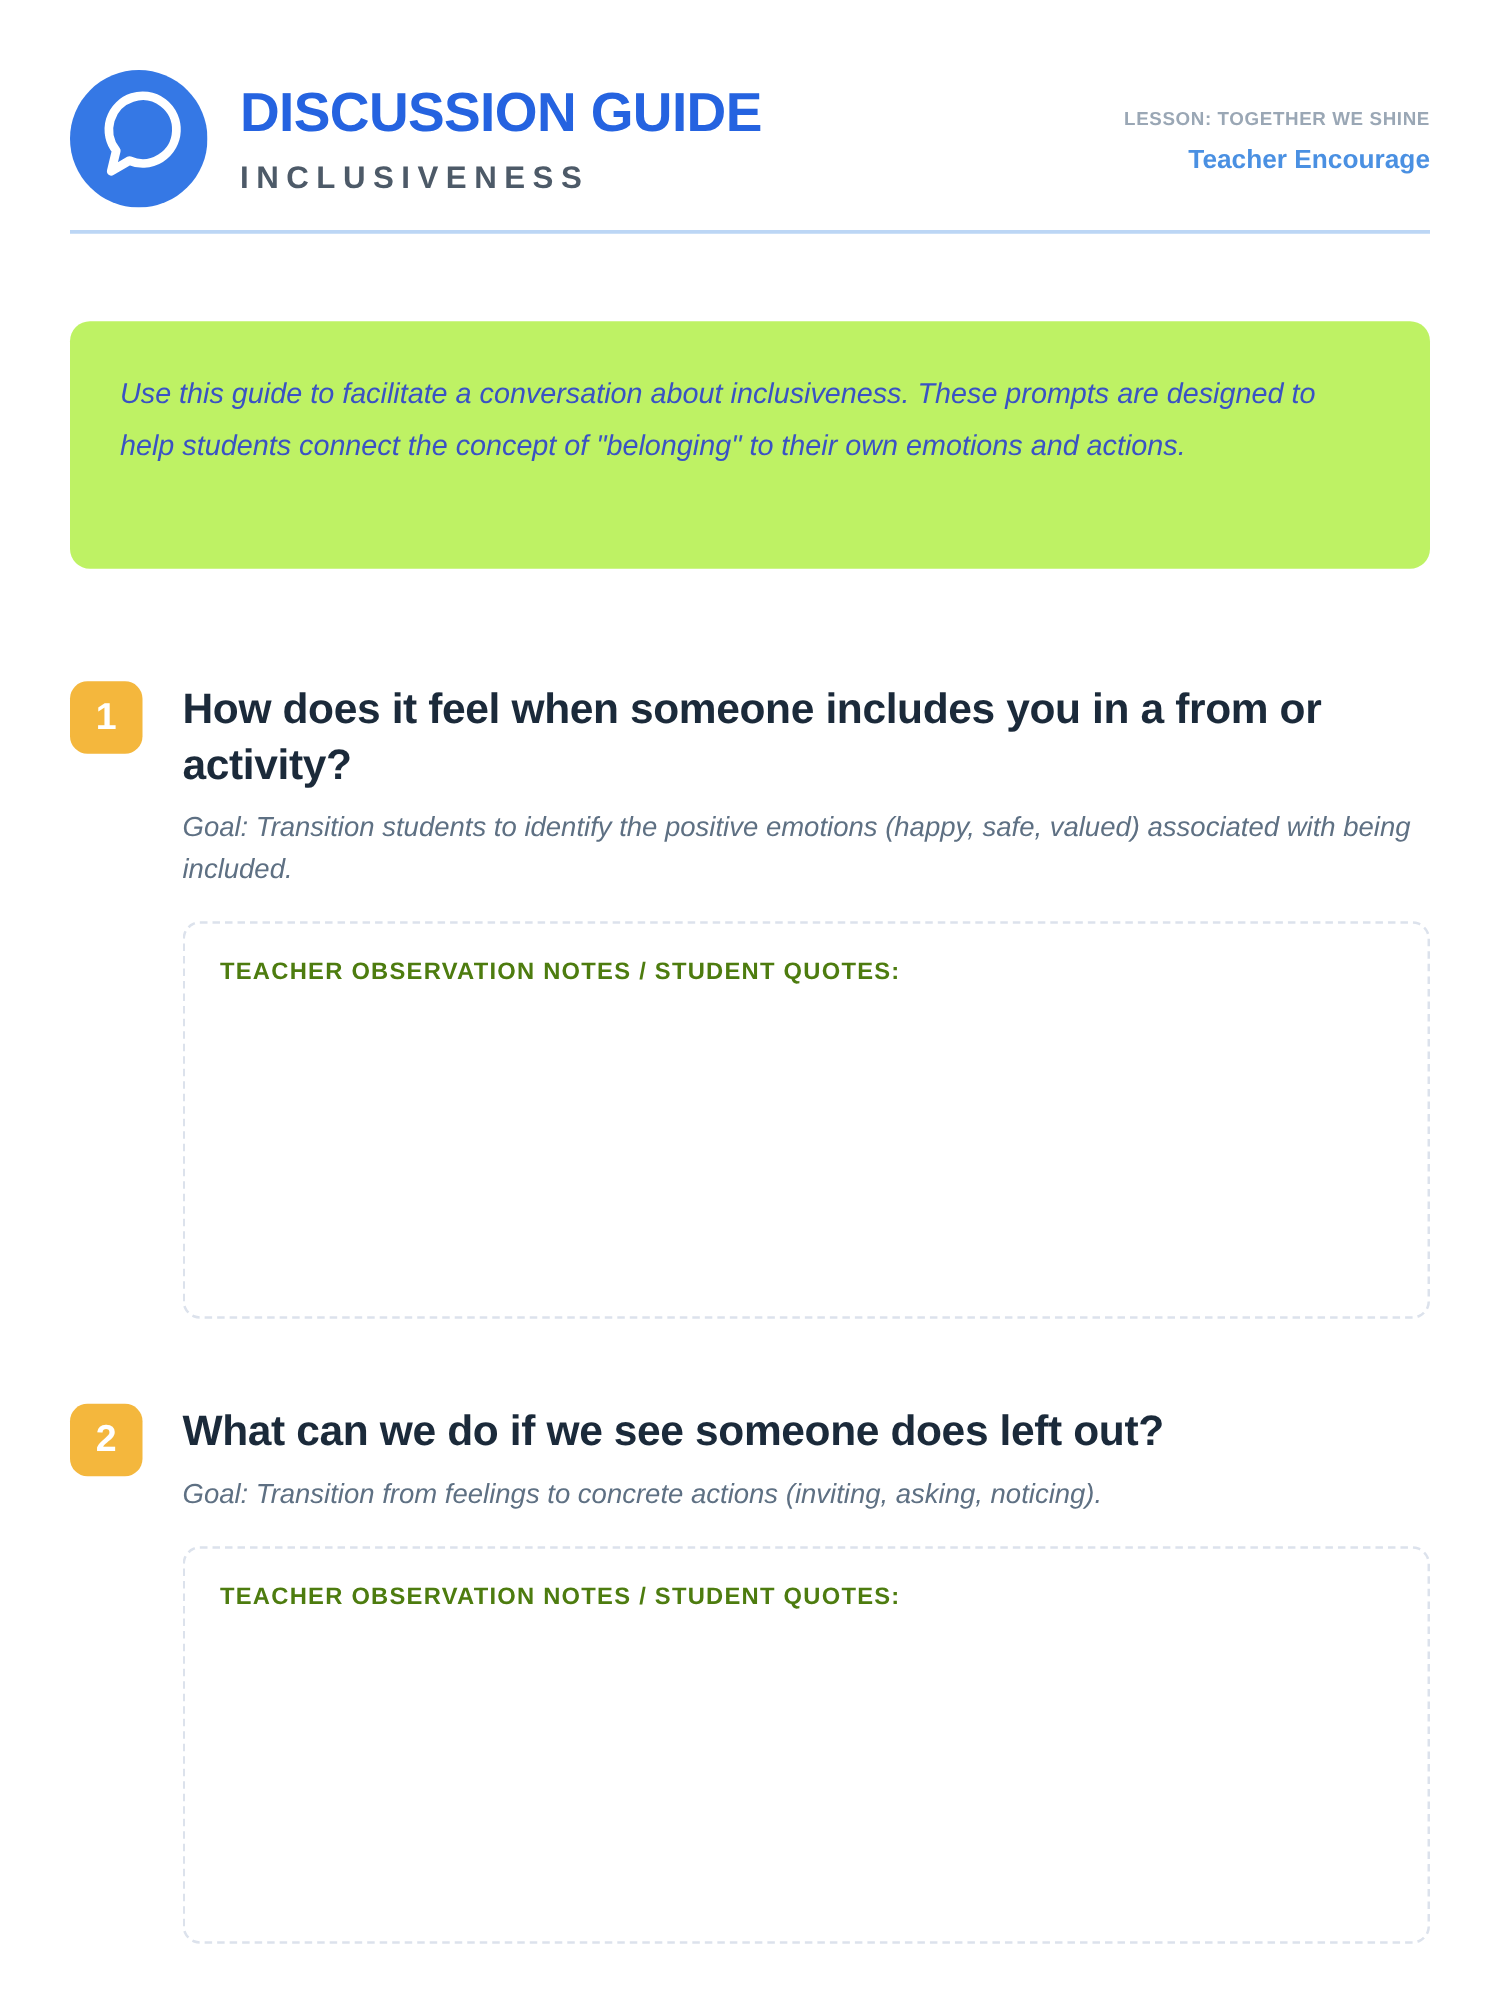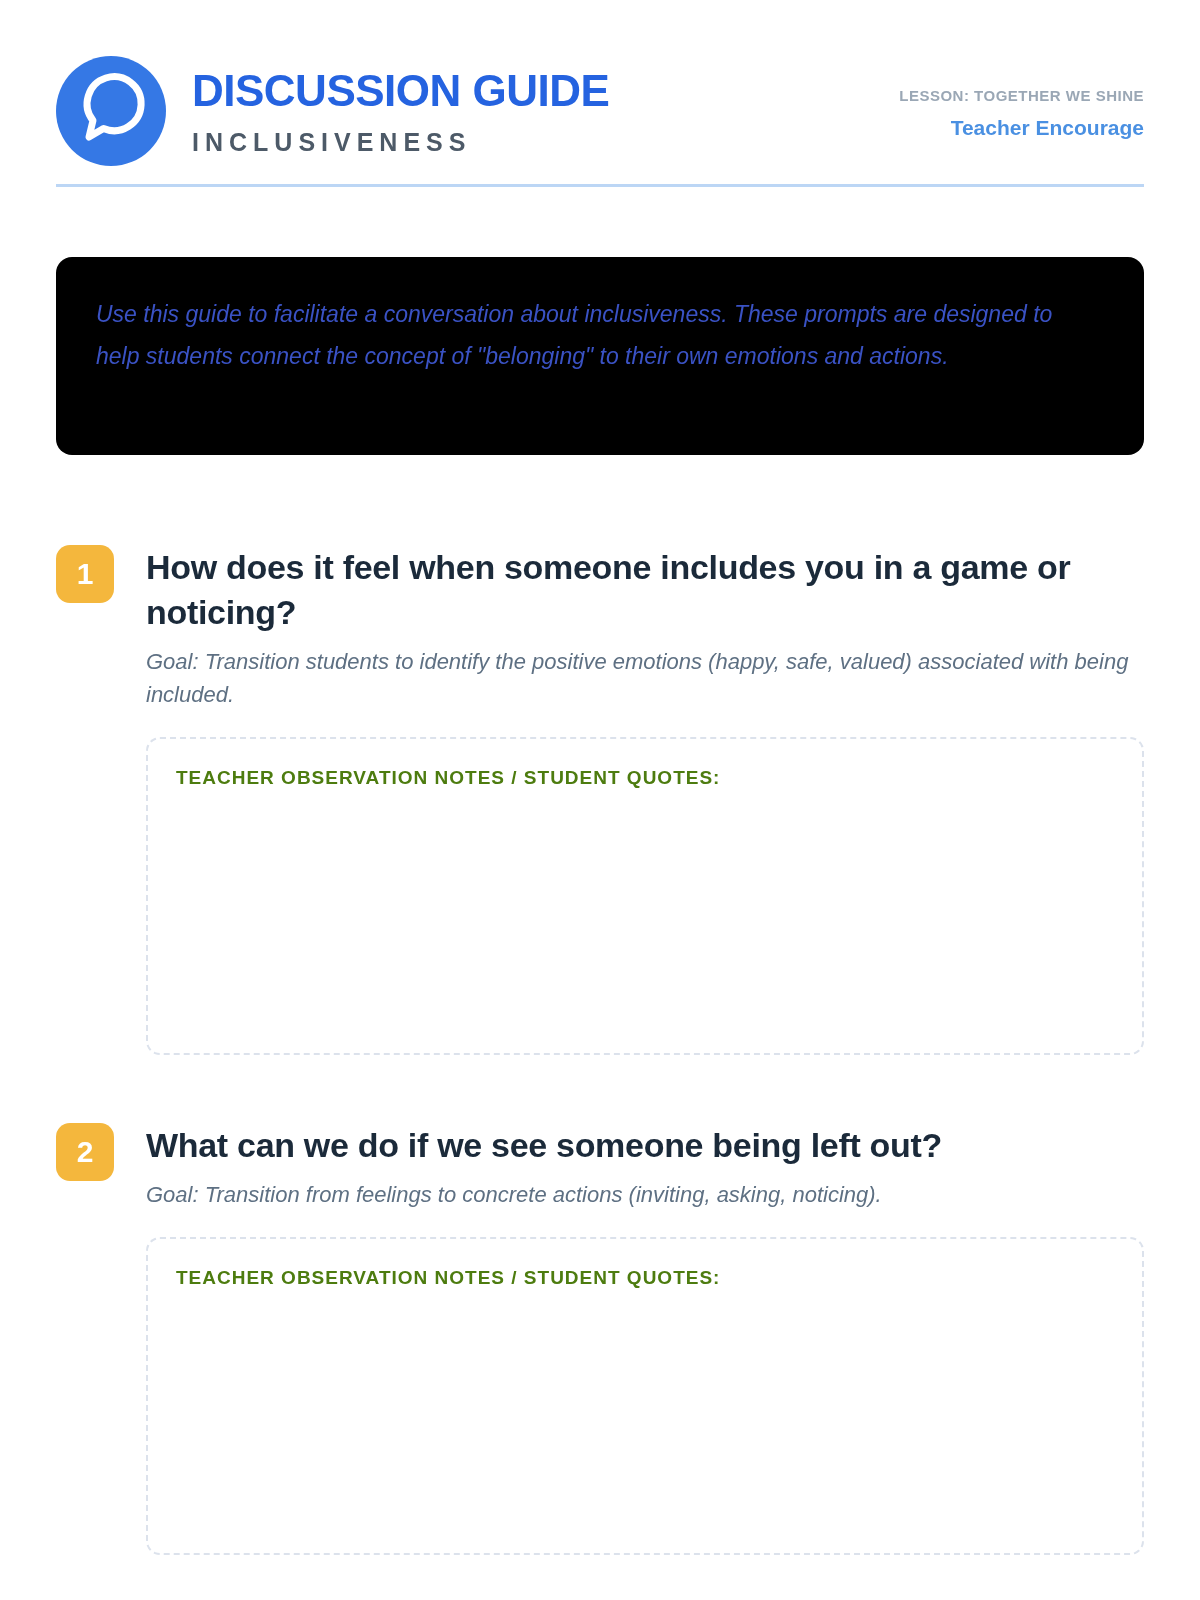--- a/index.html
+++ b/index.html
@@ -66,21 +66,21 @@
 
   .divider {
     border: none;
     border-top: 3px solid #bcd6f5;
     margin-top: 18px;
   }
 
   
   .intro-box {
     margin-top: 70px;
-    background: #000000;
+    background: #bef264;
     border-radius: 16px;
     padding: 36px 44px 36px 40px;
     height: 198px;
   }
   .intro-text {
     font-style: italic;
     font-size: 23px;
     line-height: 42px;
     color: #3a52c4;
     max-width: 1006px;
@@ -168,33 +168,33 @@
 
   <hr class="divider">
 
   <div class="intro-box">
     <div class="intro-text">Use this guide to facilitate a conversation about inclusiveness. These prompts are designed to help students connect the concept of "belonging" to their own emotions and actions.</div>
   </div>
 
   <div class="section section-1">
     <div class="num-badge">1</div>
     <div class="section-body">
-      <div class="question">How does it feel when someone includes you in a game or noticing?</div>
+      <div class="question">How does it feel when someone includes you in a from or activity?</div>
       <div class="goal">Goal: Transition students to identify the positive emotions (happy, safe, valued) associated with being included.</div>
       <div class="notes-box">
         <div class="notes-label">TEACHER OBSERVATION NOTES / STUDENT QUOTES:</div>
         <div class="notes-value"></div>
       </div>
     </div>
   </div>
 
   <div class="section section-2">
     <div class="num-badge">2</div>
     <div class="section-body">
-      <div class="question">What can we do if we see someone being left out?</div>
+      <div class="question">What can we do if we see someone does left out?</div>
       <div class="goal">Goal: Transition from feelings to concrete actions (inviting, asking, noticing).</div>
       <div class="notes-box">
         <div class="notes-label">TEACHER OBSERVATION NOTES / STUDENT QUOTES:</div>
         <div class="notes-value"></div>
       </div>
     </div>
   </div>
 
 </div>
 

